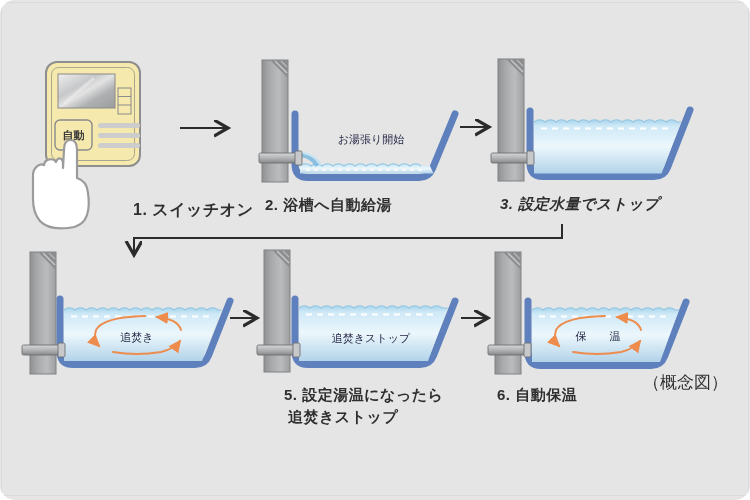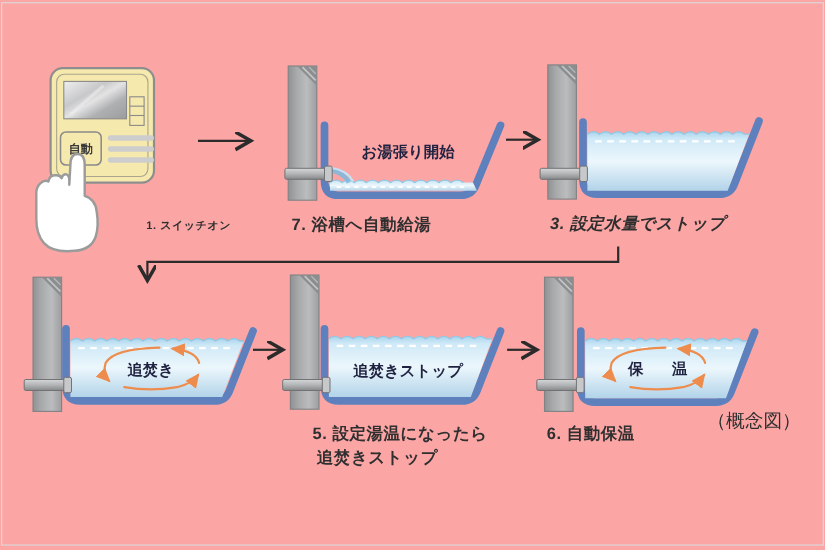--- a/index.html
+++ b/index.html
@@ -1,31 +1,32 @@
 <!DOCTYPE html>
 <html><head>
 <meta charset="utf-8">
 <style>
   html,body{margin:0;padding:0;background:#fff;}
   .stage{
-    position:relative;width:750px;height:500px;background:#fca5a5;overflow:hidden;
+    position:relative;width:750px;height:500px;background:#e5e5e5;overflow:hidden;
     font-family:"Liberation Sans",sans-serif;
+    border-radius:15px;
   }
   .frame{
     position:absolute;left:1px;top:2px;right:1px;bottom:4px;
     border:1px solid #d9dbdc;pointer-events:none;
   }
   .gfx{position:absolute;left:0;top:0;}
   .lbl{
     position:absolute;font-weight:700;font-size:15px;line-height:1.2;
     color:#2f2f2f;white-space:nowrap;letter-spacing:.5px;
   }
   .tubtxt{
     position:absolute;transform:translate(-50%,-50%);
-    font-weight:700;font-size:14px;color:#1f2240;white-space:nowrap;
+    font-weight:400;font-size:11px;color:#1f2240;white-space:nowrap;
   }
   .note{
     position:absolute;font-weight:400;font-size:17px;color:#2f2f2f;white-space:nowrap;
   }
   .ls6{letter-spacing:6px;}
 </style>
 </head>
 <body>
 
 <div class="stage">
@@ -165,21 +166,21 @@
       <use href="#cycleProto" x="597" y="336"></use>
       <use href="#pipeProto" x="488" y="343"></use>
     </g>
   </svg>
 
   <div class="tubtxt" style="left:371px;top:139px;">お湯張り開始</div>
   <div class="tubtxt" style="left:137px;top:337px;">追焚き</div>
   <div class="tubtxt" style="left:371px;top:338px;">追焚きストップ</div>
   <div class="tubtxt ls6" style="left:601px;top:336px;">保　温</div>
 
-  <div class="lbl" style="left:133px;top:200px;font-size:10px;">1. スイッチオン</div>
-  <div class="lbl" style="left:265px;top:196px;">7. 浴槽へ自動給湯</div>
+  <div class="lbl" style="left:133px;top:200px;font-size:16px;">1. スイッチオン</div>
+  <div class="lbl" style="left:265px;top:196px;">2. 浴槽へ自動給湯</div>
   <div class="lbl" style="left:500px;top:195px;font-style:italic;">3. 設定水量でストップ</div>
   <div class="lbl" style="left:284px;top:386px;">5. 設定湯温になったら</div>
   <div class="lbl" style="left:288px;top:408px;">追焚きストップ</div>
   <div class="lbl" style="left:497px;top:386px;">6. 自動保温</div>
 
   <div class="note" style="left:643px;top:371px;">（概念図）</div>
 </div>
 
 </body></html>

